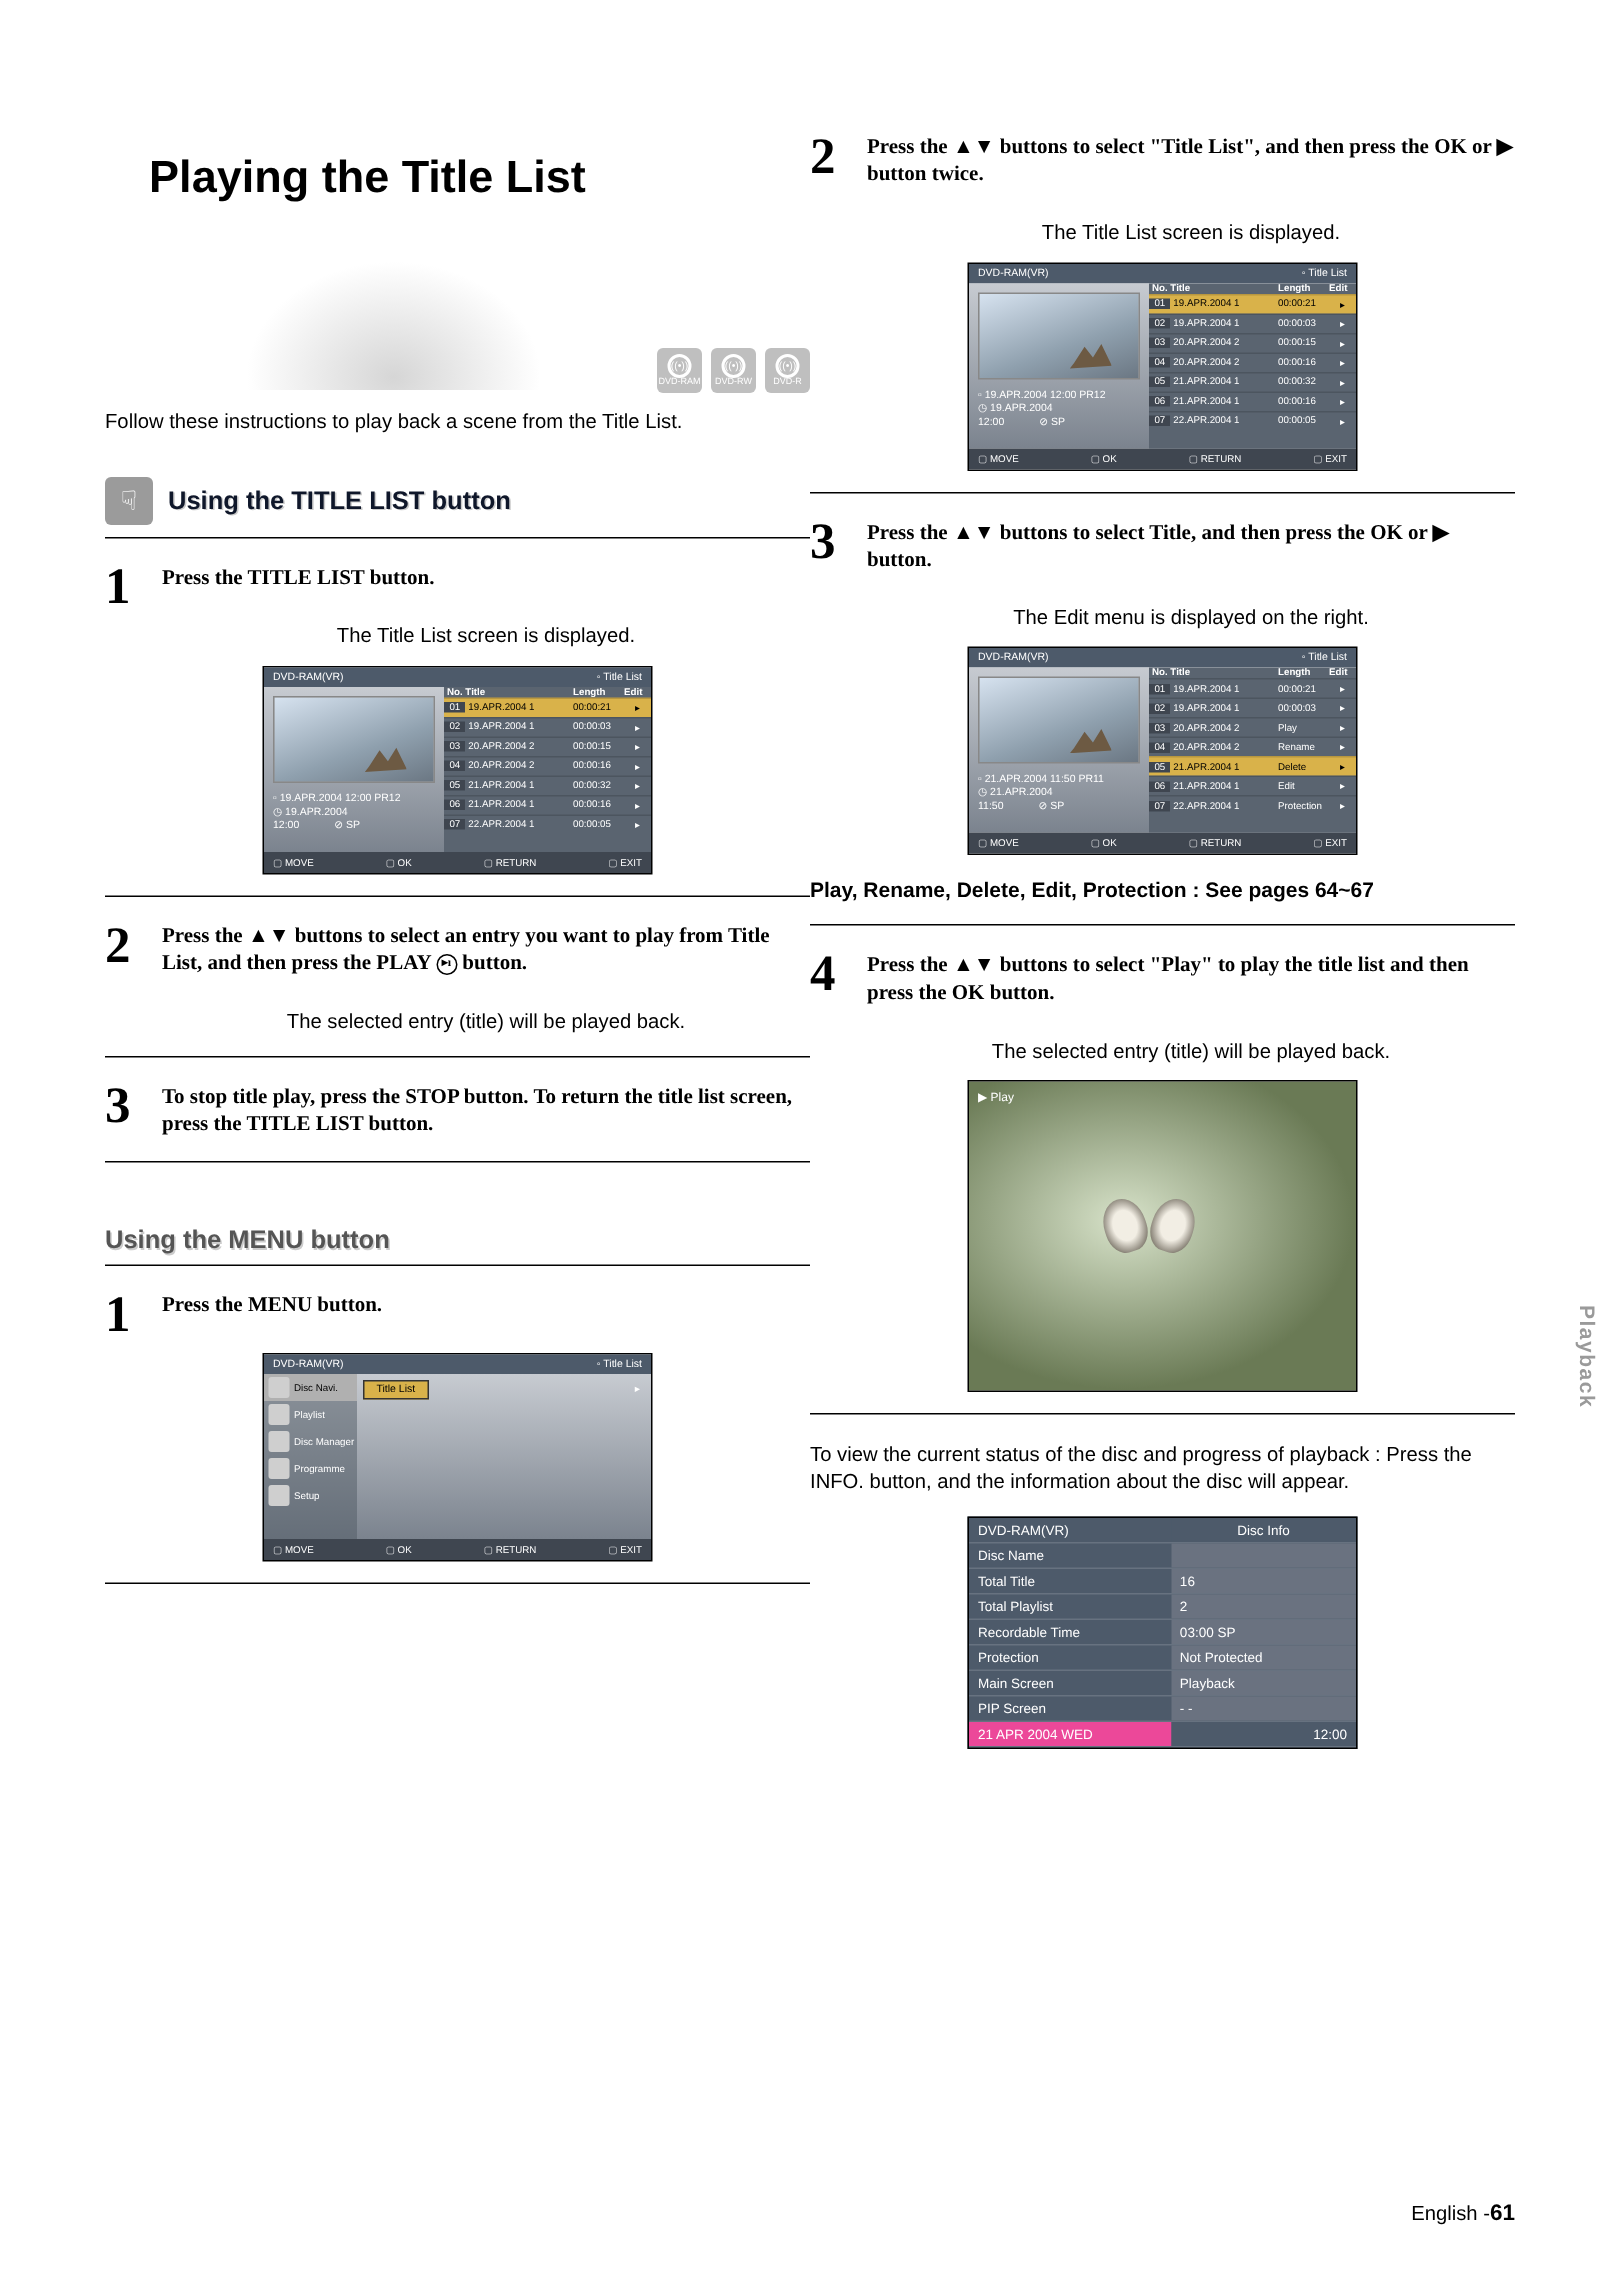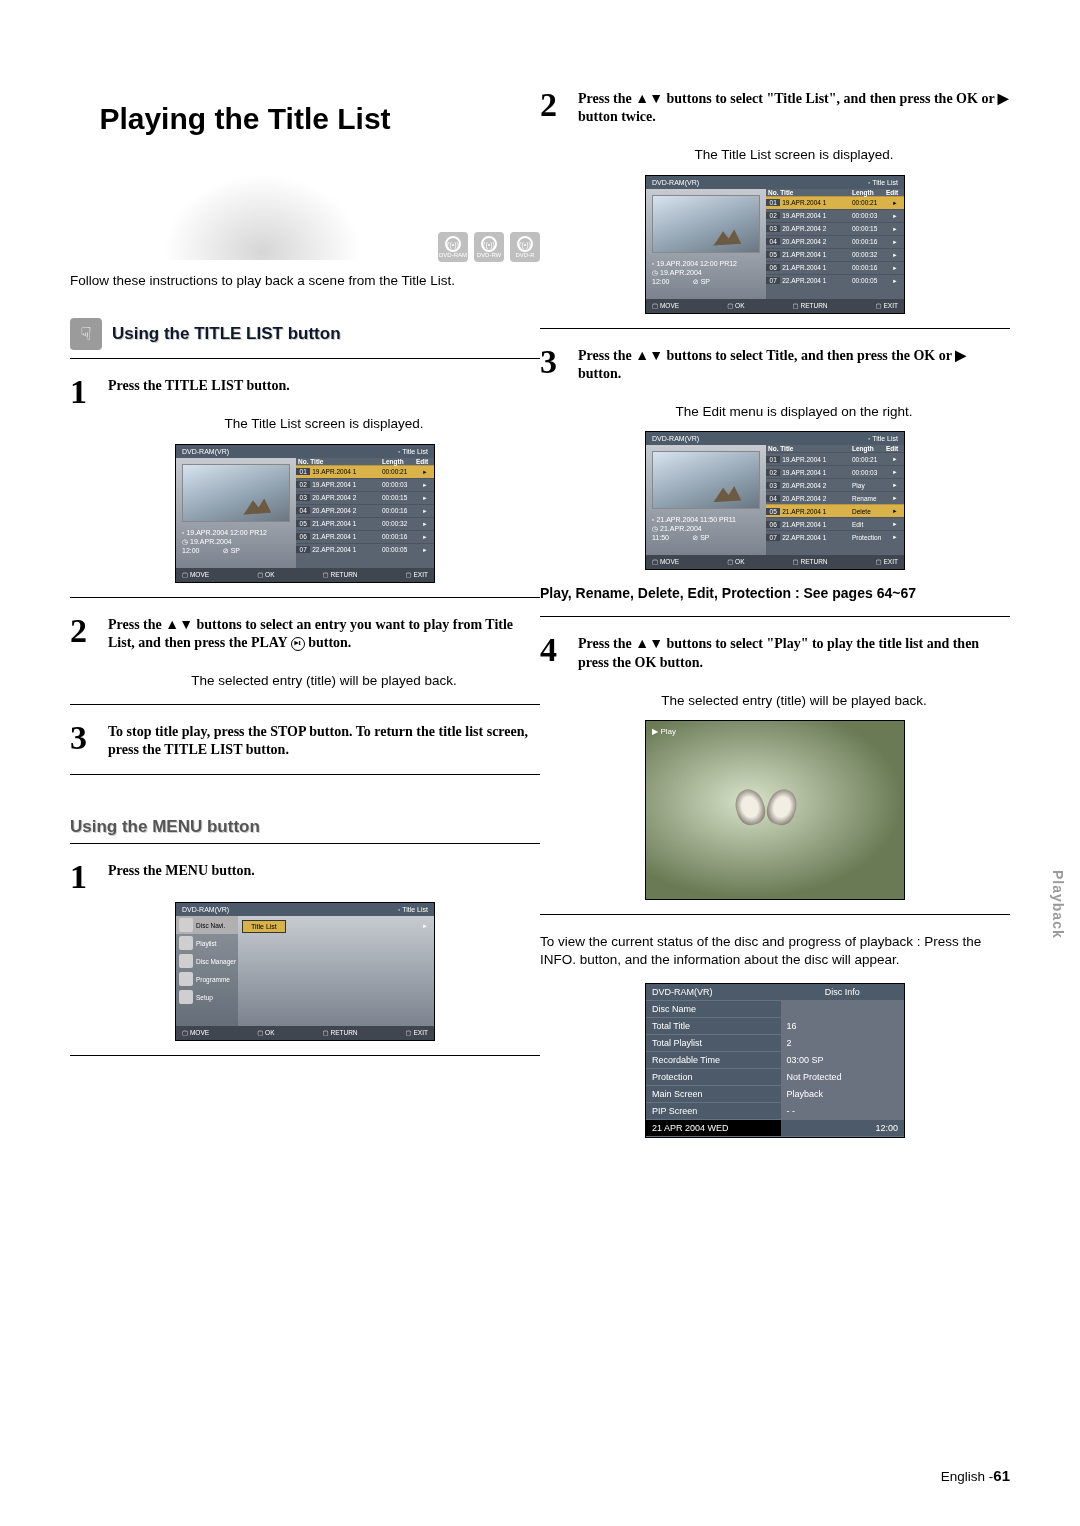--- a/index.html
+++ b/index.html
@@ -62,34 +62,34 @@
   .menu-body { display:flex; background: linear-gradient(#c7cbd1,#7b838e); min-height:110px; }
   .menu-left { width: 62px; background: rgba(80,90,100,0.5); }
   .mi { display:flex; align-items:center; gap:3px; height:18px; color:#fff; font-size:6.5px; padding-left:3px;}
   .mi .ic { width:14px;height:14px;background:#cfcfcf;border-radius:2px;}
   .mi.sel { background:#b0b0b0; color:#000; }
   .menu-mid { flex:1; position:relative; }
   .sub { position:absolute; top:4px; left:4px; background:#d9b24a; color:#000; font-size:7px; padding:2px 8px; border:1px solid #333; }
   .menu-right { width: 18px; display:flex; align-items:flex-start; justify-content:center; color:#fff; padding-top:6px; }
 
   
-  .play-shot { width: 260px; height: 180px; margin: 8px auto 14px auto; border:1px solid #000; background: radial-gradient(ellipse at 40% 45%, #d7e2c9, #6a7a55 70%); position:relative; overflow:hidden;}
+  .play-shot { width: 260px; height: 208px; margin: 8px auto 14px auto; border:1px solid #000; background: radial-gradient(ellipse at 40% 45%, #d7e2c9, #6a7a55 70%); position:relative; overflow:hidden;}
   .play-shot .tag { position:absolute; top:6px; left:6px; color:#fff; font-size:8px;}
   .bfly { position:absolute; left:35%; top:38%; width:60px; height:44px; }
   .bfly::before, .bfly::after { content:""; position:absolute; width:28px; height:36px; background: radial-gradient(#f2eee4 40%, #3a3326); border-radius: 60% 60% 50% 50%; }
   .bfly::before { left:0; transform: rotate(-18deg);}
   .bfly::after { right:0; transform: rotate(18deg);}
 
   
   .info-tbl { width: 260px; margin: 10px auto 0 auto; background:#4d5a6a; color:#fff; font-size:9px; border:1px solid #000; }
   .info-tbl .row2 { display:flex; border-bottom:1px solid rgba(255,255,255,0.15); }
   .info-tbl .k { flex:1.1; padding:3px 6px; }
   .info-tbl .v { flex:1; padding:3px 6px; background:#6a7280; }
   .info-tbl .toprow .v { background:#4d5a6a; text-align:center; }
-  .info-tbl .bottomrow .k { background:#000000; }
+  .info-tbl .bottomrow .k { background:#ec4899; }
   .info-tbl .bottomrow .v { background:#4d5a6a; text-align:right; }
 
   .side-tab { position:absolute; right:14px; top:870px; writing-mode: vertical-rl; font-weight:bold; color:#9a9a9a; font-size:14px; letter-spacing:1px;}
   .footer { position:absolute; bottom:42px; right:70px; font-size:13.5px; }
   .footer b { font-size:15px; }
   .play-circ { display:inline-flex; width:14px; height:14px; border:1px solid #000; border-radius:50%; align-items:center; justify-content:center; font-size:8px; vertical-align:middle;}
 </style>
 </head>
 <body>
 

